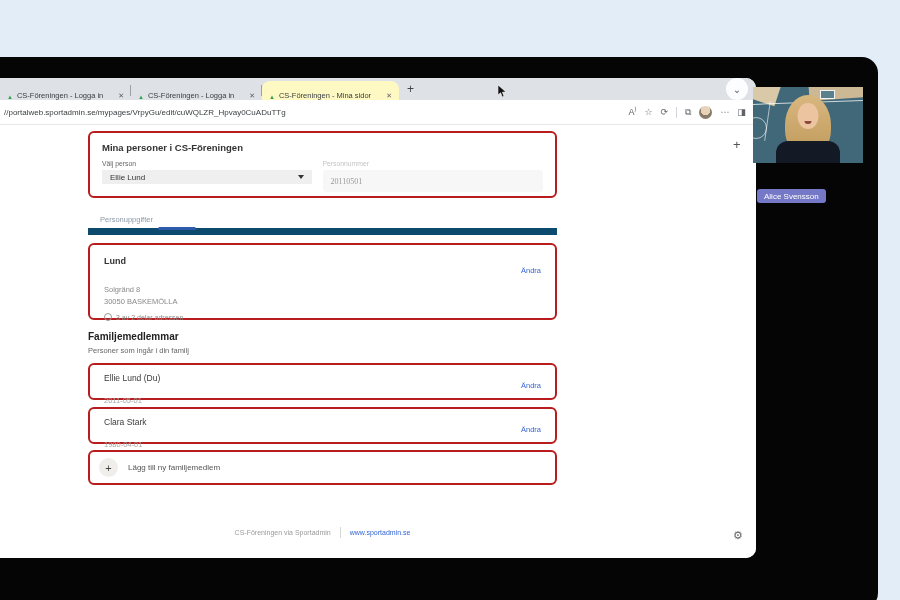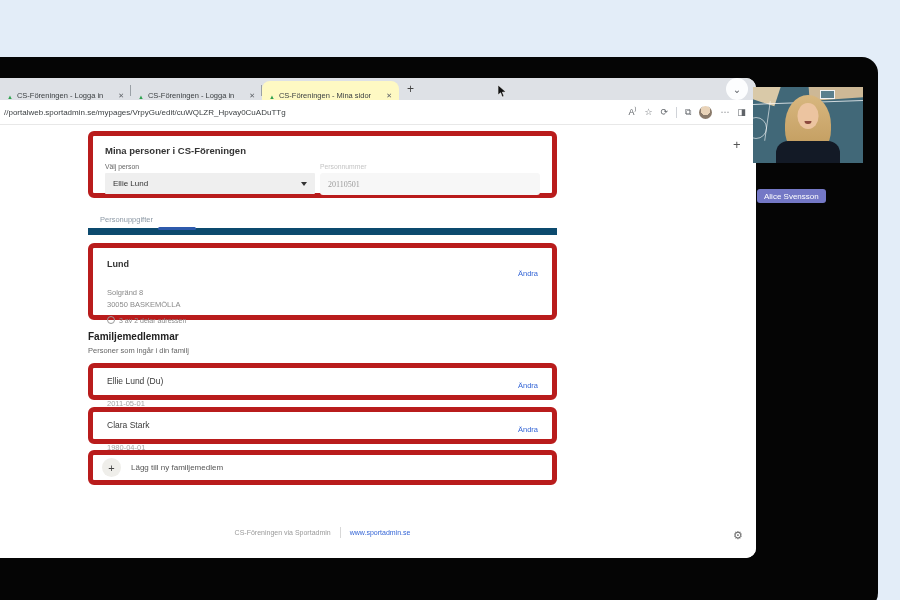--- a/index.html
+++ b/index.html
@@ -38,29 +38,29 @@
     overflow:hidden; text-overflow:ellipsis; }
   .toolbar { display:flex; align-items:center; gap:8px; padding-right:10px; color:#5f6368; }
   .tb-icon { font-size:9px; line-height:1; }
   .tb-divider { width:1px; height:11px; background:#d0d3d8; }
   .tb-avatar { width:13px; height:13px; border-radius:50%;
     background:radial-gradient(circle at 50% 35%, #e9d3b8 0 45%, #8a7a6a 46% 100%); }
 
   
   .content { position:relative; height:433px; background:#fff; border-radius:0 0 10px 0; }
   .card { position:absolute; left:88px; width:469px; background:#fff;
-    border:5px solid #b91c1c; border-radius:6px; }
+    border:2px solid #b91c1c; border-radius:6px; }
 
   .person-card { top:6px; height:67px; padding:9px 12px; }
   .pc-title { font-size:9.5px; font-weight:bold; color:#333; }
   .pc-row { display:flex; margin-top:7px; }
   .pc-field { width:222px; }
   .pc-label { font-size:6.8px; color:#666; margin-bottom:3px; }
   .pc-label.faint { color:#c4c4c4; }
-  .select { width:210px; height:21px; background:#efefef; border-radius:1px; display:flex;
+  .select { width:210px; height:14px; background:#efefef; border-radius:1px; display:flex;
     align-items:center; padding:0 8px; font-size:8px; color:#333; }
   .select .caret { margin-left:auto; width:0; height:0; border-left:3.5px solid transparent;
     border-right:3.5px solid transparent; border-top:4.5px solid #333; }
   .input { width:220px; height:22px; background:#f7f7f7; border-radius:3px; display:flex;
     align-items:center; padding:0 8px; font-size:8px; color:#9a9a9a;font-family:Liberation Serif, serif; }
 
   .page-tabs { position:absolute; left:88px; top:90px; width:469px; height:20px;
     border-bottom:7px solid #0c4a6e; }
   .ptab { position:absolute; font-size:7.5px; }
   .ptab.inactive { left:12px; color:#8e9aa6; }

